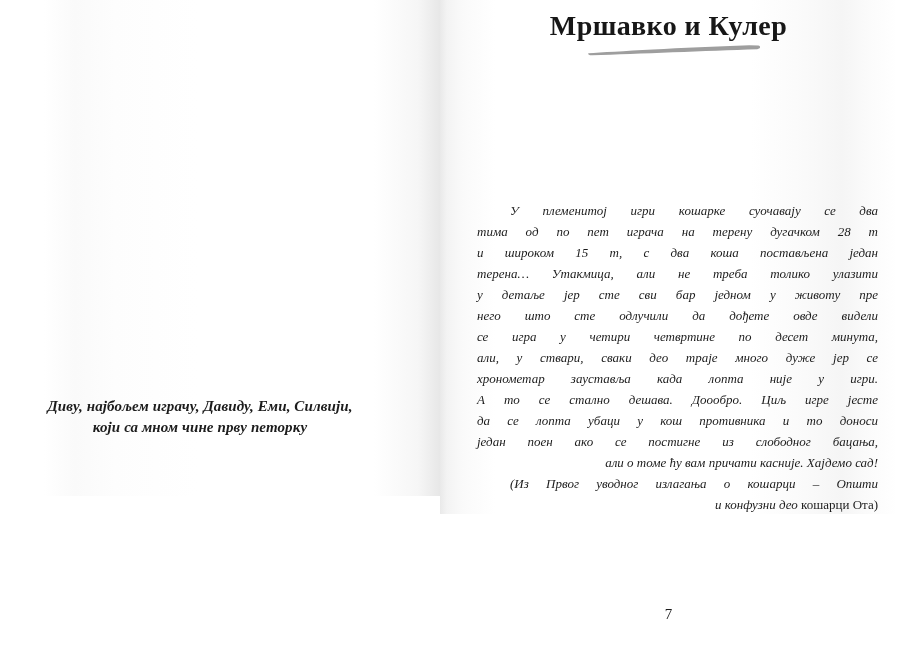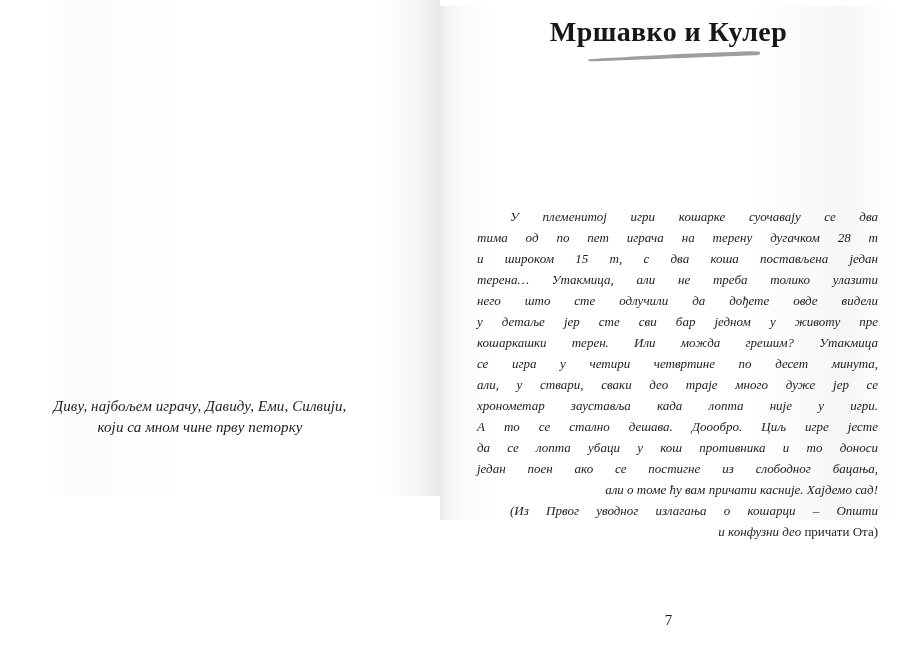--- a/index.html
+++ b/index.html
@@ -17,36 +17,37 @@
     height: 650px;
   }
   
   .page-left {
     position: absolute;
     left: 0; top: 0;
     width: 440px; height: 496px;
     background: linear-gradient(to right,
       #ffffff 0%, #ffffff 10%, #fafafa 17%, #fdfdfd 26%,
       #ffffff 45%, #ffffff 85%, #f6f6f6 95%, var(--gutter-shadow) 100%);
+    font-weight: bold;
   }
   .dedication {
     position: absolute;
     left: 20px; top: 396px;
     width: 360px;
     text-align: center;
     font-style: italic;
     font-size: 15px;
     line-height: 20.5px;
     color: var(--text);
     letter-spacing: 0.1px;
   }
   
   .page-right {
     position: absolute;
-    left: 440px; top: 6px;
+    left: 440px; top: 0;
     width: 457px; height: 514px;
     background: linear-gradient(to right,
       #e9e9e9 0%, #f3f3f3 1.5%, #fafafa 5%, #ffffff 12%,
       #ffffff 68%, #fafafa 80%, #f5f5f5 88%, #fbfbfb 94%, #ffffff 100%);
   }
   .chapter-title {
     position: absolute;
     left: 0; top: 9px;
     width: 100%;
     margin: 0;
@@ -105,29 +106,28 @@
   <div class="page page-right">
     <h1 class="chapter-title">Мршавко и Кулер</h1>
     <svg class="title-underline" viewBox="0 0 176 12" preserveAspectRatio="none" aria-hidden="true">
       <path fill="currentColor" d="M2 9.2 C 28 7.6, 95 3.4, 163 1.2 L 172 1.6 C 174.8 2.4, 174.4 4.6, 171 5.3 C 120 7.0, 52 9.8, 6 11.3 C 3 11.4, 1.4 10.2, 2 9.2 Z"></path>
     </svg>
     <div class="body-text" id="body-text">
         <div class="line j ind"><span>У племенитој игри кошарке суочавају се два</span></div>
         <div class="line j"><span>тима од по пет играча на терену дугачком 28 m</span></div>
         <div class="line j"><span>и широком 15 m, с два коша постављена један</span></div>
         <div class="line j"><span>терена… Утакмица, али не треба толико улазити</span></div>
+        <div class="line j"><span>у детаље јер сте сви бар једном у животу пре</span></div>
         <div class="line j"><span>него што сте одлучили да дођете овде видели</span></div>
-        <div class="line j"><span>у детаље јер сте сви бар једном у животу пре</span></div>
-        <div class="line j"><span>кошаркашки терен. Или можда грешим? Утакмица</span></div>
         <div class="line j"><span>се игра у четири четвртине по десет минута,</span></div>
         <div class="line j"><span>али, у ствари, сваки део траје много дуже јер се</span></div>
         <div class="line j"><span>хронометар зауставља када лопта није у игри.</span></div>
         <div class="line j"><span>А то се стално дешава. Доообро. Циљ игре јесте</span></div>
         <div class="line j"><span>да се лопта убаци у кош противника и то доноси</span></div>
         <div class="line j"><span>један поен ако се постигне из слободног бацања,</span></div>
         <div class="line"><span>али о томе ћу вам причати касније. Хајдемо сад!</span></div>
         <div class="line j ind"><span>(Из Првог уводног излагања о кошарци – Општи</span></div>
-        <div class="line"><span>и конфузни део </span><span class="roman">причати Ота)</span></div>
+        <div class="line"><span>и конфузни део </span><span class="roman">кошарци Ота)</span></div>
       </div>
     <div class="page-number">7</div>
   </div>
 
 </div>
 
 </body></html>

